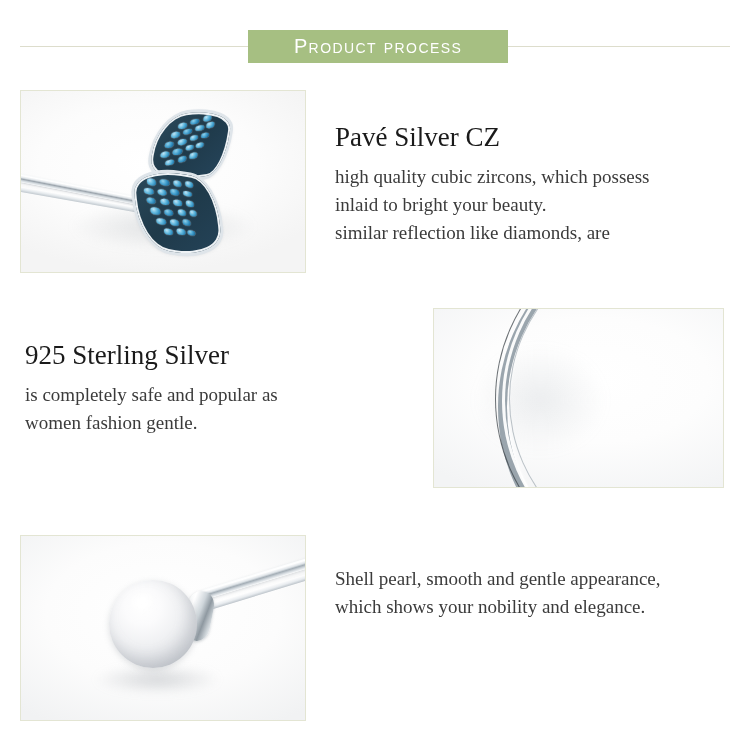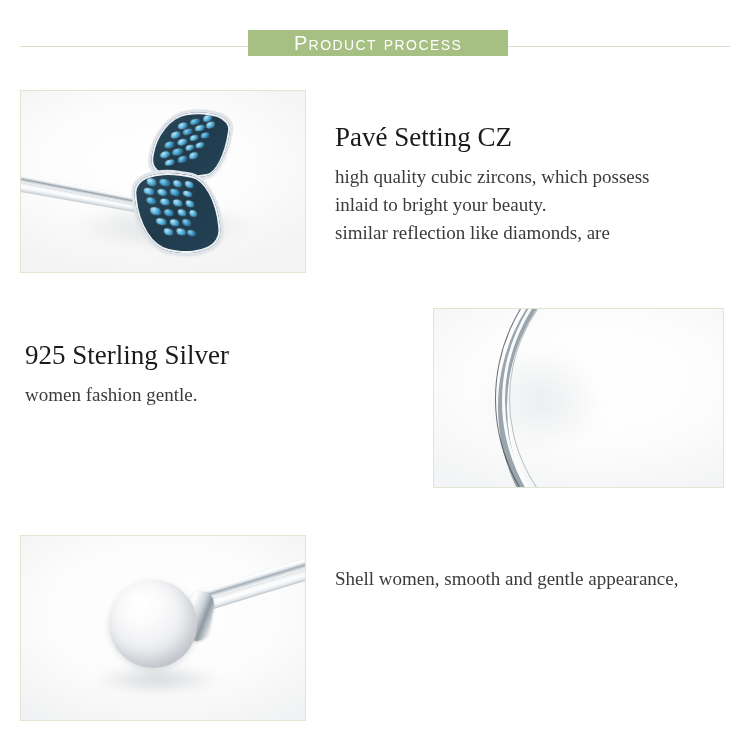--- a/index.html
+++ b/index.html
@@ -29,21 +29,21 @@
     top: 46px;
     width: 710px;
     height: 1px;
     background: #ddddcc;
   }
   .header-band {
     position: absolute;
     left: 248px;
     top: 30px;
     width: 260px;
-    height: 26px;
+    height: 33px;
     background: #a6bf82;
     display: flex;
     align-items: center;
     justify-content: center;
     text-align: right;
   }
   .header-title {
     color: #ffffff;
     font-family: "Liberation Sans", "DejaVu Sans", sans-serif;
     font-size: 20px;
@@ -360,31 +360,32 @@
         <span class="gem" style="left:32%;top:72%;width:10%;height:7.5%"></span>
         <span class="gem" style="left:47%;top:70%;width:10%;height:7.5%"></span>
         <span class="gem dk" style="left:60%;top:69%;width:9%;height:7%"></span>
       </div>
       <span class="fin-rim"></span>
     </div>
   </div>
 </div>
 
 <div class="text-block" id="text-tail">
-  <h2 class="block-heading">Pavé Setting CZ</h2>
+  <h2 class="block-heading">Pavé Silver CZ</h2>
   <p class="block-body">
     <span>high quality cubic zircons, which possess</span>
     <span>inlaid to bright your beauty.</span>
     <span>similar reflection like diamonds, are</span>
   </p>
 </div>
 
 <div class="text-block" id="text-silver">
   <h2 class="block-heading">925 Sterling Silver</h2>
   <p class="block-body">
+    <span>is completely safe and popular as</span>
     <span>women fashion gentle.</span>
   </p>
 </div>
 
 <div class="photo-frame" id="frame-bangle">
   <div class="photo-inner">
     <div class="bangle-bg"></div>
     <div class="bangle-soft"></div>
     <div class="bangle-wrap">
       <div class="bangle-ring"></div>
@@ -402,15 +403,16 @@
     <div class="pearl-arm"></div>
     <div class="pearl-arm2"></div>
     <div class="pearl-cap"></div>
     <div class="pearl-ball"></div>
     <div class="pearl-gloss"></div>
   </div>
 </div>
 
 <div class="text-block" id="text-pearl">
   <p class="block-body">
-    <span>Shell women, smooth and gentle appearance,</span>
+    <span>Shell pearl, smooth and gentle appearance,</span>
+    <span>which shows your nobility and elegance.</span>
   </p>
 </div>
 
 </body></html>

